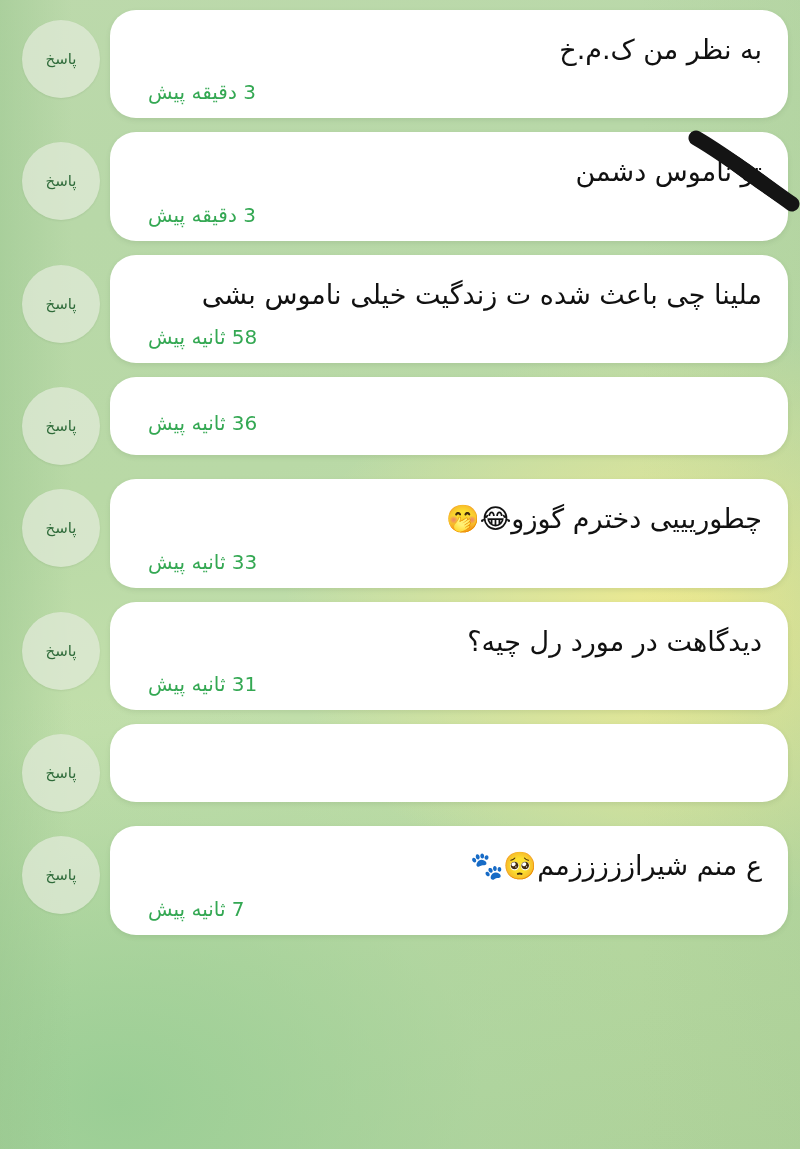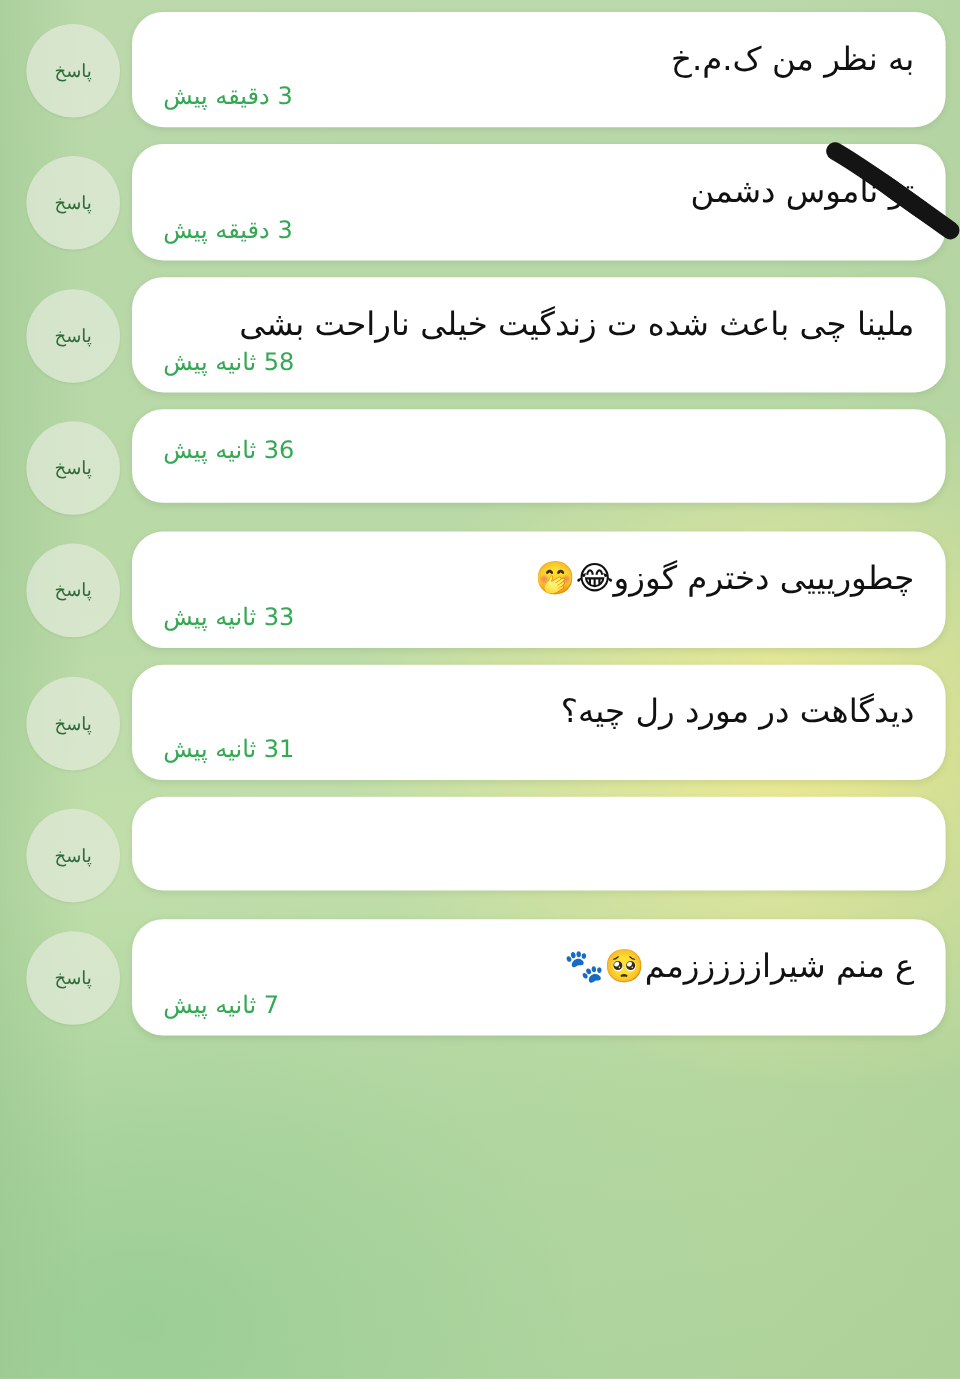--- a/index.html
+++ b/index.html
@@ -69,38 +69,39 @@
     box-shadow: 0 1px 2px rgba(60,90,50,0.10);
     cursor: pointer;
     user-select: none;
   }
 
   
   .bubble {
     flex: 1 1 auto;
     background: #ffffff;
     border-radius: 26px;
-    padding: 22px 26px 14px 26px;
+    padding: 22px 26px 14px 38px;
     box-shadow: 0 2px 5px rgba(70,100,60,0.13);
     min-height: 78px;
     box-sizing: border-box;
     position: relative;
   }
 
   .bubble-text {
     color: #111111;
     font-size: 27px;
     line-height: 1.35;
     text-align: right;
     direction: rtl;
     word-wrap: break-word;
     min-height: 34px;
   }
 
   .bubble-meta {
+    margin-top: 12px;
     color: #34a853;
     font-size: 20px;
     text-align: left;
     direction: rtl;
   }
 
   
   .scribble {
     position: absolute;
     pointer-events: none;
@@ -127,21 +128,21 @@
         <svg class="scribble" style="top:-8px; right:-22px; width:130px; height:90px;" viewBox="0 0 130 90">
           <path d="M18 12 C40 18, 70 40, 104 66 C112 72, 118 78, 116 82 C112 88, 100 80, 88 72 C64 56, 36 34, 20 22 C12 16, 10 10, 18 12 Z" fill="#141414"></path>
           <path d="M16 14 C44 30, 78 56, 112 80" stroke="#141414" stroke-width="15" stroke-linecap="round" fill="none"></path>
         </svg>
       </div>
       <div class="reply-button">پاسخ</div>
     </div>
 
     <div class="message-row">
       <div class="bubble">
-        <div class="bubble-text">ملینا چی باعث شده ت زندگیت خیلی ناراحت بشی</div>
+        <div class="bubble-text">ملینا چی باعث شده ت زندگیت خیلی ناموس بشی</div>
         <div class="bubble-meta">58 ثانیه پیش</div>
       </div>
       <div class="reply-button">پاسخ</div>
     </div>
 
     <div class="message-row">
       <div class="bubble">
         <div class="bubble-meta">36 ثانیه پیش</div>
       </div>
       <div class="reply-button">پاسخ</div>

